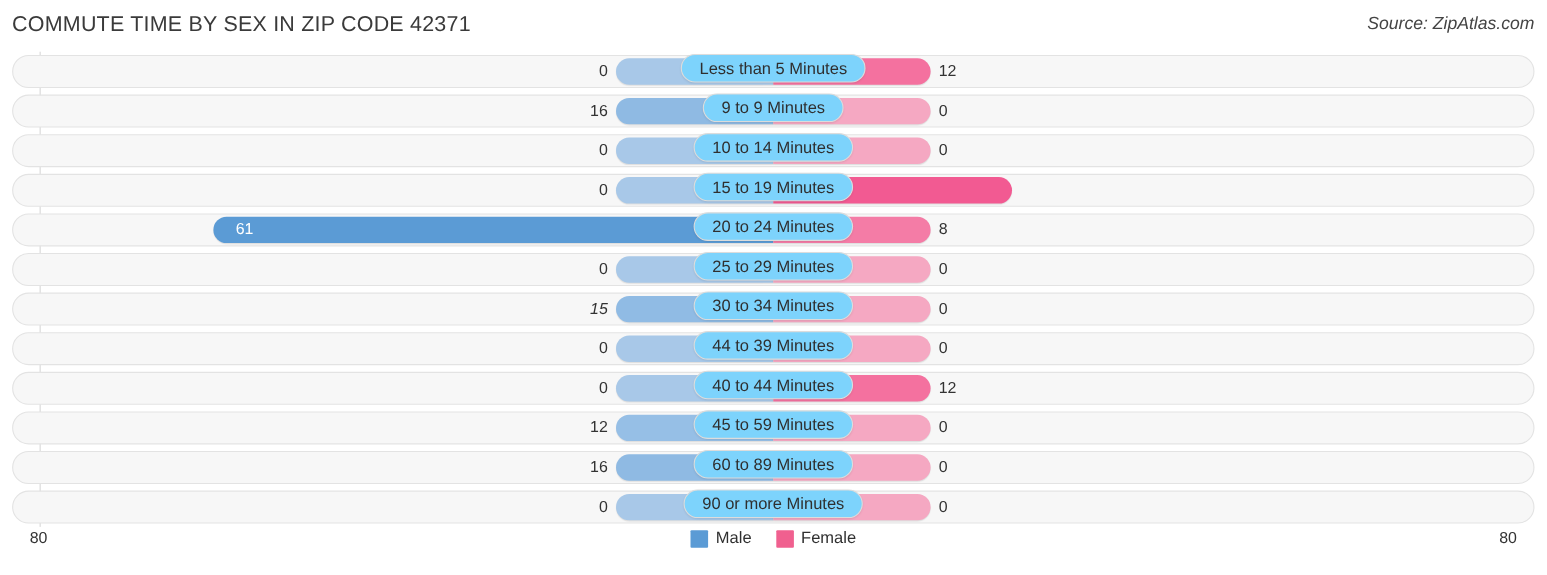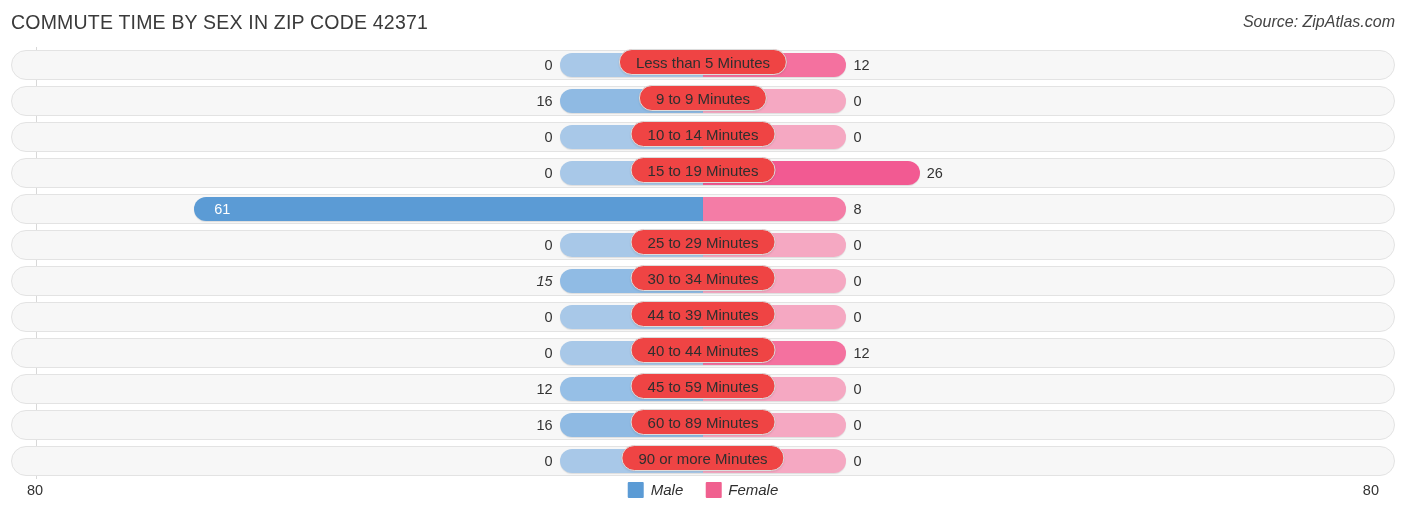--- a/index.html
+++ b/index.html
@@ -124,21 +124,21 @@
 
   
   .cat-pill {
     position: absolute;
     top: 2px;
     left: 50%;
     transform: translateX(-50%);
     height: 26px;
     line-height: 26px;
     padding: 0 16px;
-    background: #ef4444;
+    background: #7dd3fc;
     border: 1px solid #dcdcdc;
     border-radius: 13px;
     font-size: 15px;
     color: #2f2f2f;
     white-space: nowrap;
     box-shadow: 0 1px 2px rgba(0,0,0,0.09);
     z-index: 5;
     text-align: center;
   }
 
@@ -163,21 +163,20 @@
     transform: translateX(-50%);
     top: 2px;
     display: flex;
     align-items: center;
     gap: 22px;
   }
   .legend-item {
     display: flex;
     align-items: flex-end;
     gap: 7px;
-    font-style: italic;
   }
   .legend-swatch {
     width: 16px;
     height: 16px;
     border-radius: 1px;
     display: block;
   }
   .legend-text {
     font-size: 15px;
     color: #2f2f2f;
@@ -238,37 +237,37 @@
       </div>
       <div class="row">
         <div class="track"></div>
         <div class="bars">
           <div class="half left">
             <div class="bar male" style="width: 21.5%; background: rgb(168, 200, 232);"></div>
             <div class="val outside-left" style="right: calc(21.5% + 7px); left: 0px;">0</div>
           </div>
           <div class="half right">
             <div class="bar female" style="width: 32.5%; background: rgb(242, 90, 146);"></div>
-            <div class="val outside-right" style="left: calc(32.5% + 7px); right: 0px;">26</div>
           </div>
         </div>
         <div class="cat-pill">15 to 19 Minutes</div>
       </div>
       <div class="row">
         <div class="track"></div>
         <div class="bars">
           <div class="half left">
             <div class="bar male" style="width: 76.25%; background: rgb(91, 155, 213);"></div>
             <div class="val inside" style="right: calc(76.25% - 36px); left: auto; text-align: left;">61</div>
           </div>
           <div class="half right">
             <div class="bar female" style="width: 21.5%; background: rgb(244, 124, 166);"></div>
             <div class="val outside-right" style="left: calc(21.5% + 7px); right: 0px;">8</div>
           </div>
         </div>
+        <div class="cat-pill">20 to 24 Minutes</div>
       </div>
       <div class="row">
         <div class="track"></div>
         <div class="bars">
           <div class="half left">
             <div class="bar male" style="width: 21.5%; background: rgb(168, 200, 232);"></div>
             <div class="val outside-left" style="right: calc(21.5% + 7px); left: 0px;">0</div>
           </div>
           <div class="half right">
             <div class="bar female" style="width: 21.5%; background: rgb(245, 168, 194);"></div>

